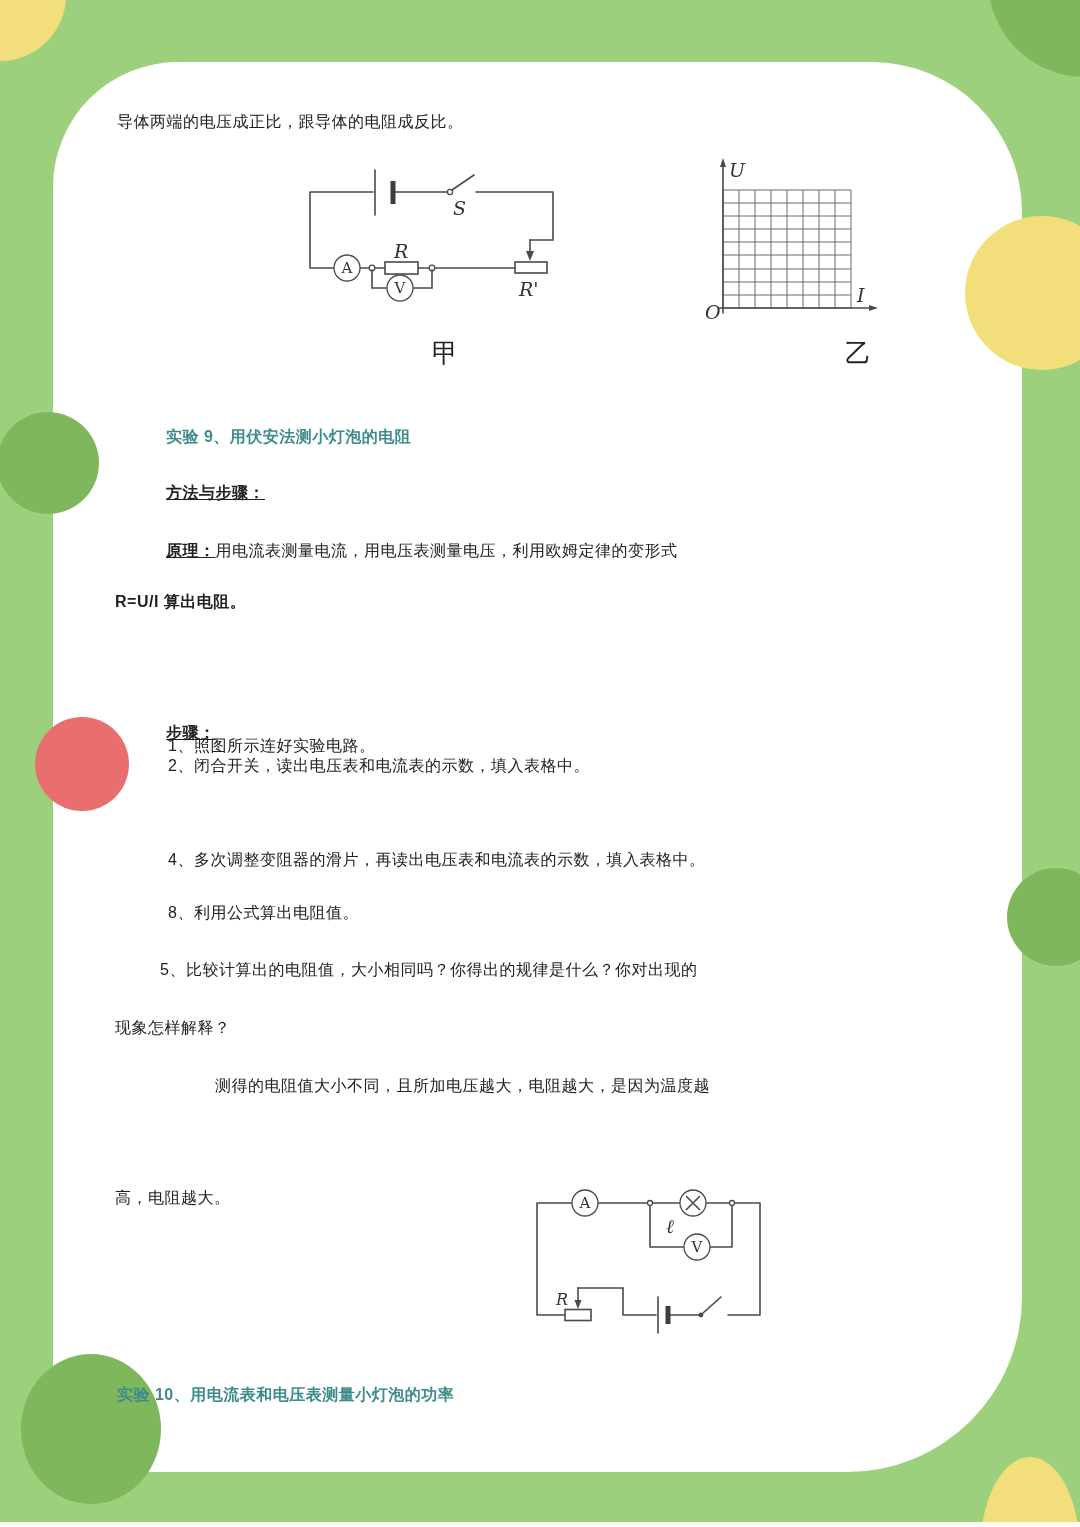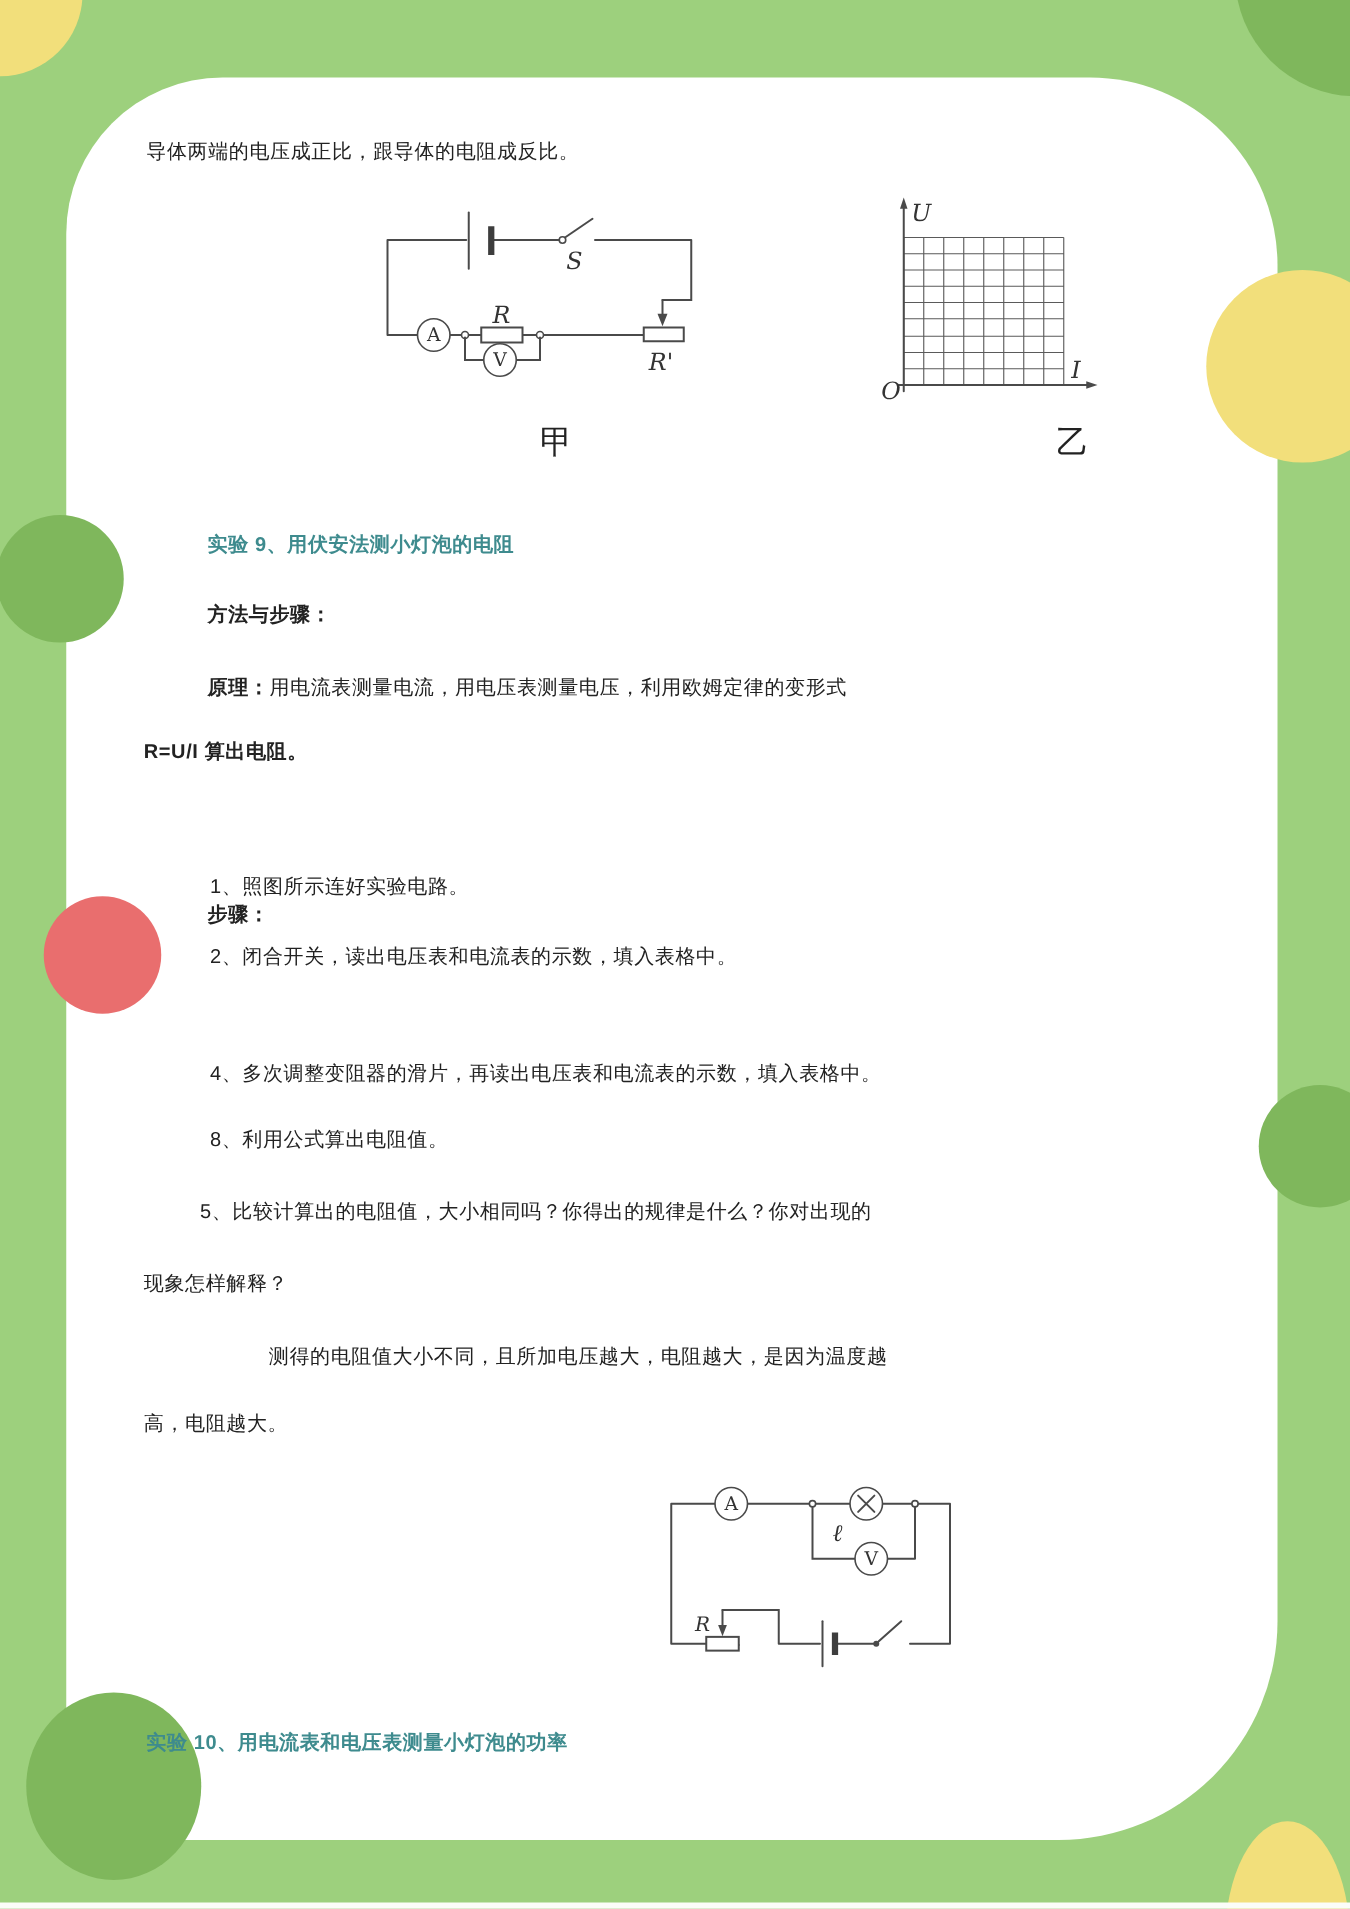--- a/index.html
+++ b/index.html
@@ -15,21 +15,21 @@
   .shape{position:absolute;border-radius:50%;}
   .card{
     position:absolute;left:53px;top:62px;width:969px;height:1410px;
     background:var(--card);
     border-radius:125px 150px 175px 55px;
   }
   .t{
     position:absolute;font-size:16px;color:var(--text);
     letter-spacing:0.5px;white-space:nowrap;line-height:1.2;
   }
-  .bold{font-weight:700;}
+  .bold{font-weight:700;text-decoration:underline;}
   .teal{color:var(--accent-teal);font-weight:700;text-align:right;}
   .figlabel{font-size:26px;}
   svg{position:absolute;overflow:visible;}
   svg .wire{stroke:#4a4a4a;stroke-width:1.6;fill:none;stroke-linecap:round;}
   svg .thick{stroke:#3d3d3d;stroke-width:5;fill:none;}
   svg .box{fill:#ffffff;stroke:#4a4a4a;stroke-width:1.6;}
   svg .node{fill:#ffffff;stroke:#4a4a4a;stroke-width:1.3;}
   svg .dot{fill:#4a4a4a;stroke:none;}
   svg .head{fill:#4a4a4a;stroke:none;}
   svg .grid{stroke:#5a5a5a;stroke-width:0.9;fill:none;}
@@ -92,28 +92,28 @@
 <div class="t figlabel" style="left:432px;top:338px;">甲</div>
 <div class="t figlabel" style="left:845px;top:338px;">乙</div>
 
 <div class="t teal" style="left:166px;top:427px;">实验 9、用伏安法测小灯泡的电阻</div>
 <div class="t bold" style="left:166px;top:483px;">方法与步骤：</div>
 <div class="t" style="left:166px;top:541px;">
   <span class="bold">原理：</span><span>用电流表测量电流，用电压表测量电压，利用欧姆定律的变形式</span>
 </div>
 <div class="t" style="left:115px;top:592px;font-weight:bold;">R=U/I 算出电阻。</div>
 <div class="t bold" style="left:166px;top:677px;margin-top:46px;">步骤：</div>
-<div class="t" style="left:168px;top:700px;">1、照图所示连好实验电路。</div>
+<div class="t" style="left:168px;top:736px;">1、照图所示连好实验电路。</div>
 <div class="t" style="left:168px;top:756px;">2、闭合开关，读出电压表和电流表的示数，填入表格中。</div>
 <div class="t" style="left:168px;top:850px;">4、多次调整变阻器的滑片，再读出电压表和电流表的示数，填入表格中。</div>
 <div class="t" style="left:168px;top:903px;">8、利用公式算出电阻值。</div>
 <div class="t" style="left:160px;top:960px;text-align:right;">5、比较计算出的电阻值，大小相同吗？你得出的规律是什么？你对出现的</div>
 <div class="t" style="left:115px;top:1018px;">现象怎样解释？</div>
 <div class="t" style="left:215px;top:1076px;">测得的电阻值大小不同，且所加电压越大，电阻越大，是因为温度越</div>
-<div class="t" style="left:115px;top:1130px;">高，电阻越大。</div>
+<div class="t" style="left:115px;top:1188px;">高，电阻越大。</div>
 
 <svg style="left:520px;top:1185px;" width="250" height="170" viewBox="0 0 250 170">
   <path class="wire" d="M17 18 V130 M17 18 H52 M78 18 H127 M133 18 H160 M186 18 H240 M240 18 V130 M240 130 H208 M150 130 H179 M17 130 H45 M71 131 H71 M103 130 H136 M103 130 V103 H58"></path>
   <circle class="node" cx="65" cy="18" r="13"></circle>
   <text class="mt" x="65" y="23">A</text>
   <circle class="node" cx="130" cy="18" r="2.5"></circle>
   <circle class="node" cx="173" cy="18" r="13"></circle>
   <path class="wire" d="M166.5 11.5 L179.5 24.5 M179.5 11.5 L166.5 24.5"></path>
   <circle class="node" cx="212" cy="18" r="2.5"></circle>
   <text class="scr" x="146" y="48">ℓ</text>

